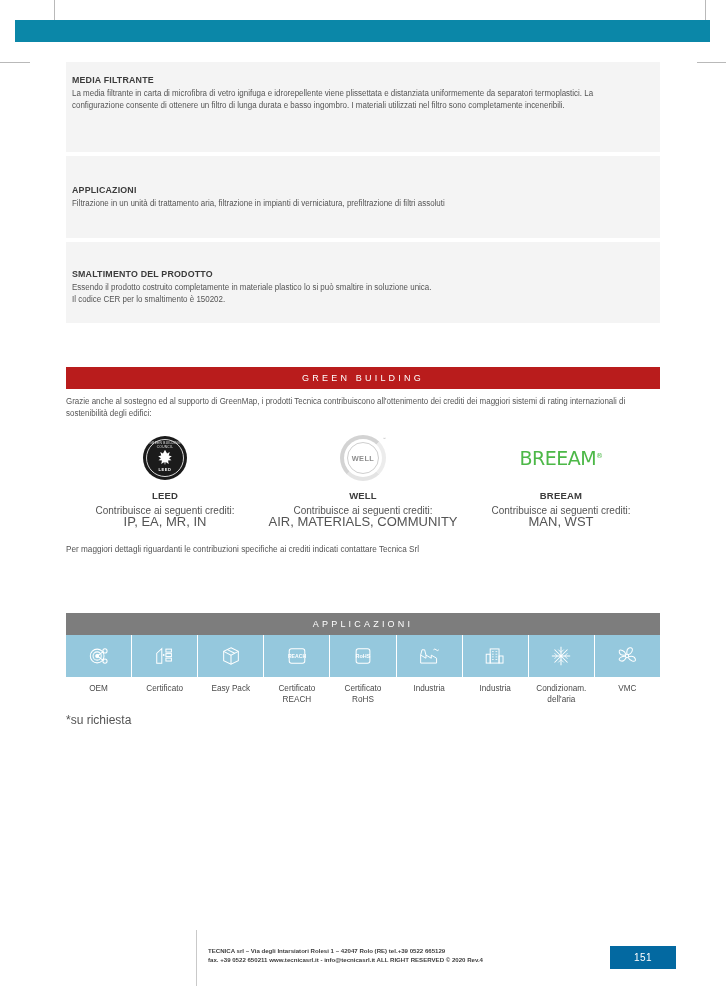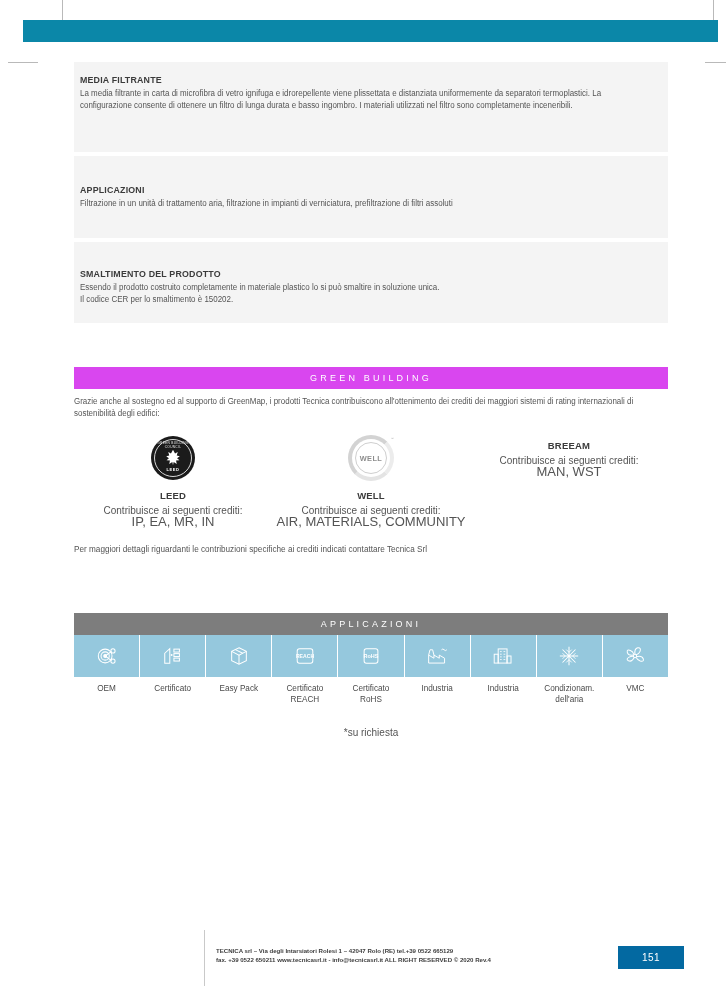--- a/index.html
+++ b/index.html
@@ -16,21 +16,21 @@
   .crop-mark{position:absolute;background:#b9b9b9;}
   .cm-tl-v{left:54px;top:0;width:1px;height:30px;}
   .cm-tr-v{left:705px;top:0;width:1px;height:30px;}
   .cm-l-h{left:0;top:62px;width:30px;height:1px;}
   .cm-r-h{left:697px;top:62px;width:29px;height:1px;}
 
   
   .top-band{position:absolute;left:15px;top:20px;width:695px;height:22px;background:#0b87a8;}
 
   
-  .page{position:absolute;left:8px;top:0;width:672px;height:1007px;}
+  .page{position:absolute;left:0;top:0;width:672px;height:1007px;}
   .col{position:absolute;left:66px;width:594px;}
 
   
   .panel{background:#f4f4f4;padding:12px 6px 12px 6px;box-sizing:border-box;}
   .panel + .panel{margin-top:4px;}
   .panel h3{
     margin:0 0 3px 0;
     font-size:9.5px;
     font-weight:bold;
     letter-spacing:.2px;
@@ -46,21 +46,21 @@
     transform:scaleX(.96);transform-origin:left center;
   }
   .panel.p1{height:90px;}
   .panel.p2{height:82px;}
   .panel.p3{height:81px;}
   .panel.p2 h3{margin-top:16px;}
   .panel.p3 h3{margin-top:14px;}
 
   
   .section-bar{
-    background:#d946ef;
+    background:#b91c1c;
     color:#ffffff;
     height:22px;
     line-height:22px;
     text-align:center;
     font-size:9px;
     letter-spacing:3.2px;
     font-weight:500;
   }
 
   .intro{
@@ -119,21 +119,21 @@
   }
   .app-icon-cell:last-child{border-right:none;}
   .app-icon-cell svg{display:block;}
   .app-label-cell{
     flex:1;border-right:1.5px solid #ffffff;
     font-size:8.2px;color:#4a4a4a;text-align:center;
     padding:7px 2px 8px 2px;box-sizing:border-box;line-height:10.5px;
     min-height:33px;
   }
   .app-label-cell:last-child{border-right:none;}
-  .apps-note{text-align:center;font-size:10px;color:#545454;margin-top:14px;}
+  .apps-note{text-align:left;font-size:12px;color:#545454;}
 
   
   .footer{position:absolute;left:0;top:930px;width:726px;height:60px;}
   .logo-wrap{position:absolute;left:68px;top:5px;width:120px;text-align:center;}
   .logo-text{
     font-family:"DejaVu Sans", sans-serif;
     font-size:25px;font-weight:bold;color:#e03127;letter-spacing:-0.6px;
     line-height:26px;position:relative;display:inline-block;
     transform:scaleY(1.12);
   }
@@ -202,20 +202,23 @@
             <div class="tm">™</div>
             <div class="wtxt">WELL</div>
           </div>
         </div>
         <div class="cert-name">WELL</div>
         <div class="cert-credit-label">Contribuisce ai seguenti crediti:</div>
         <div class="cert-credit-vals">AIR, MATERIALS, COMMUNITY</div>
       </div>
 
       <div class="cert">
+        <div class="cert-logo">
+          <div class="breeam"><span>BREEAM</span><sup>®</sup></div>
+        </div>
         <div class="cert-name">BREEAM</div>
         <div class="cert-credit-label">Contribuisce ai seguenti crediti:</div>
         <div class="cert-credit-vals">MAN, WST</div>
       </div>
 
     </div>
 
     <div class="cert-note">Per maggiori dettagli riguardanti le contribuzioni specifiche ai crediti indicati contattare Tecnica Srl</div>
   </div>
 

